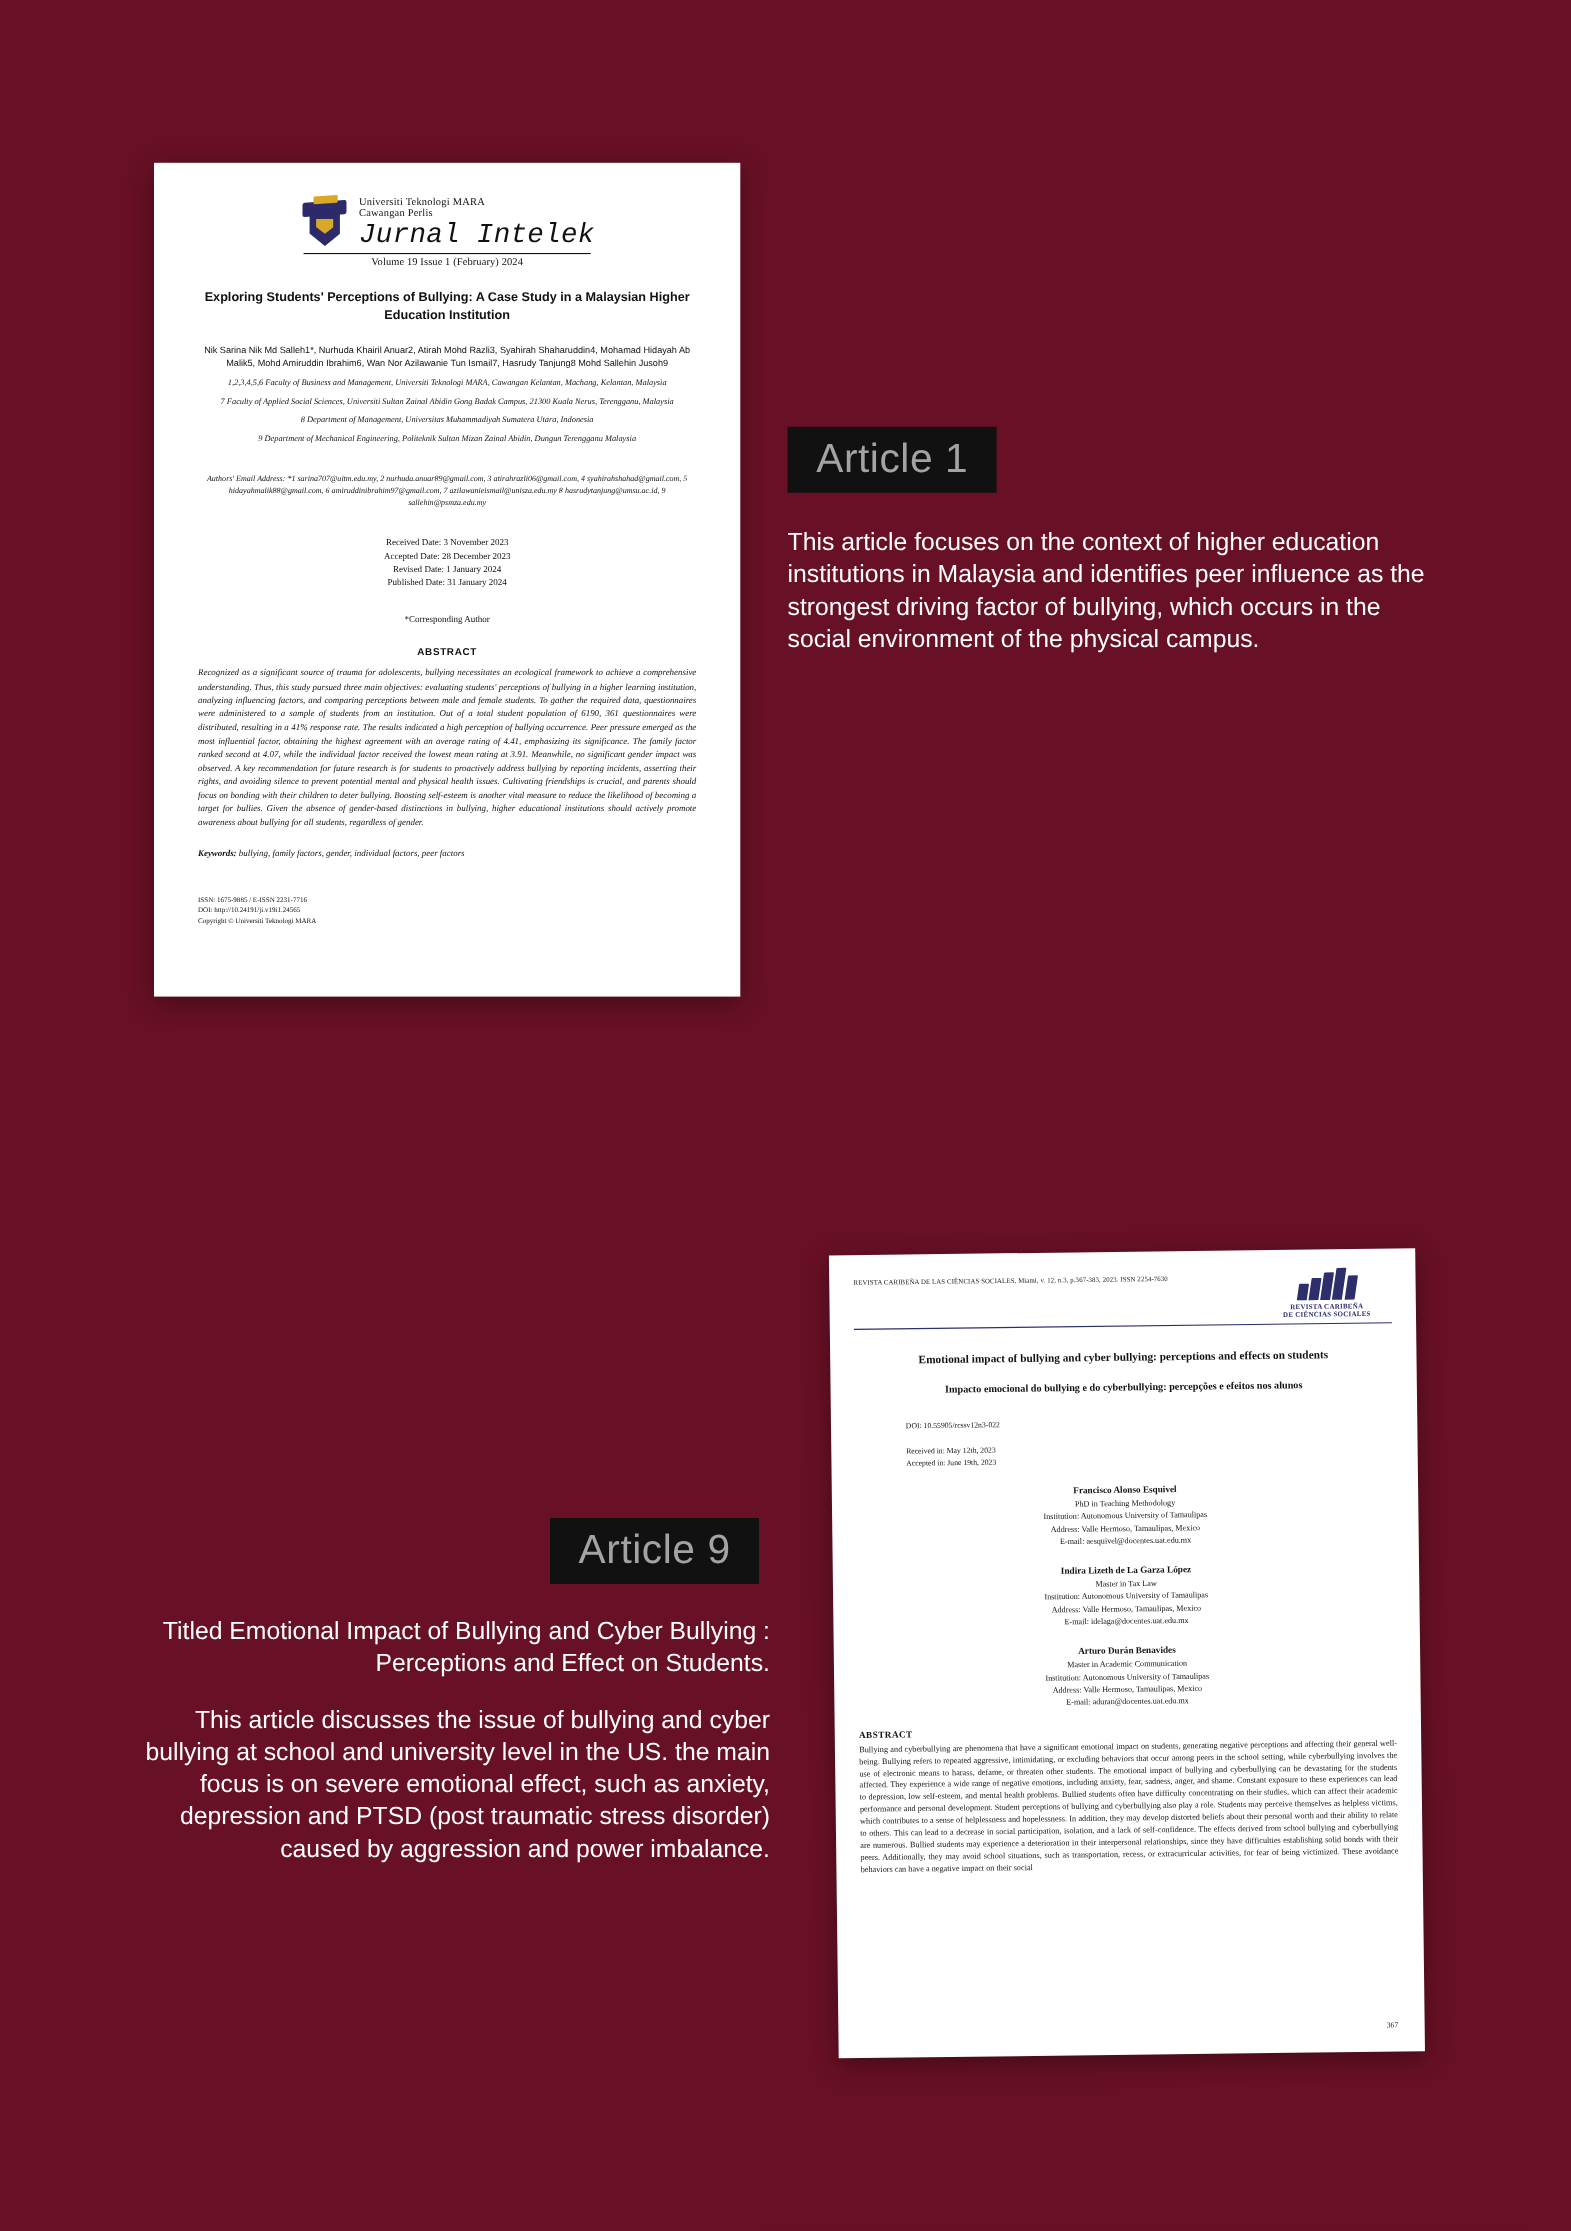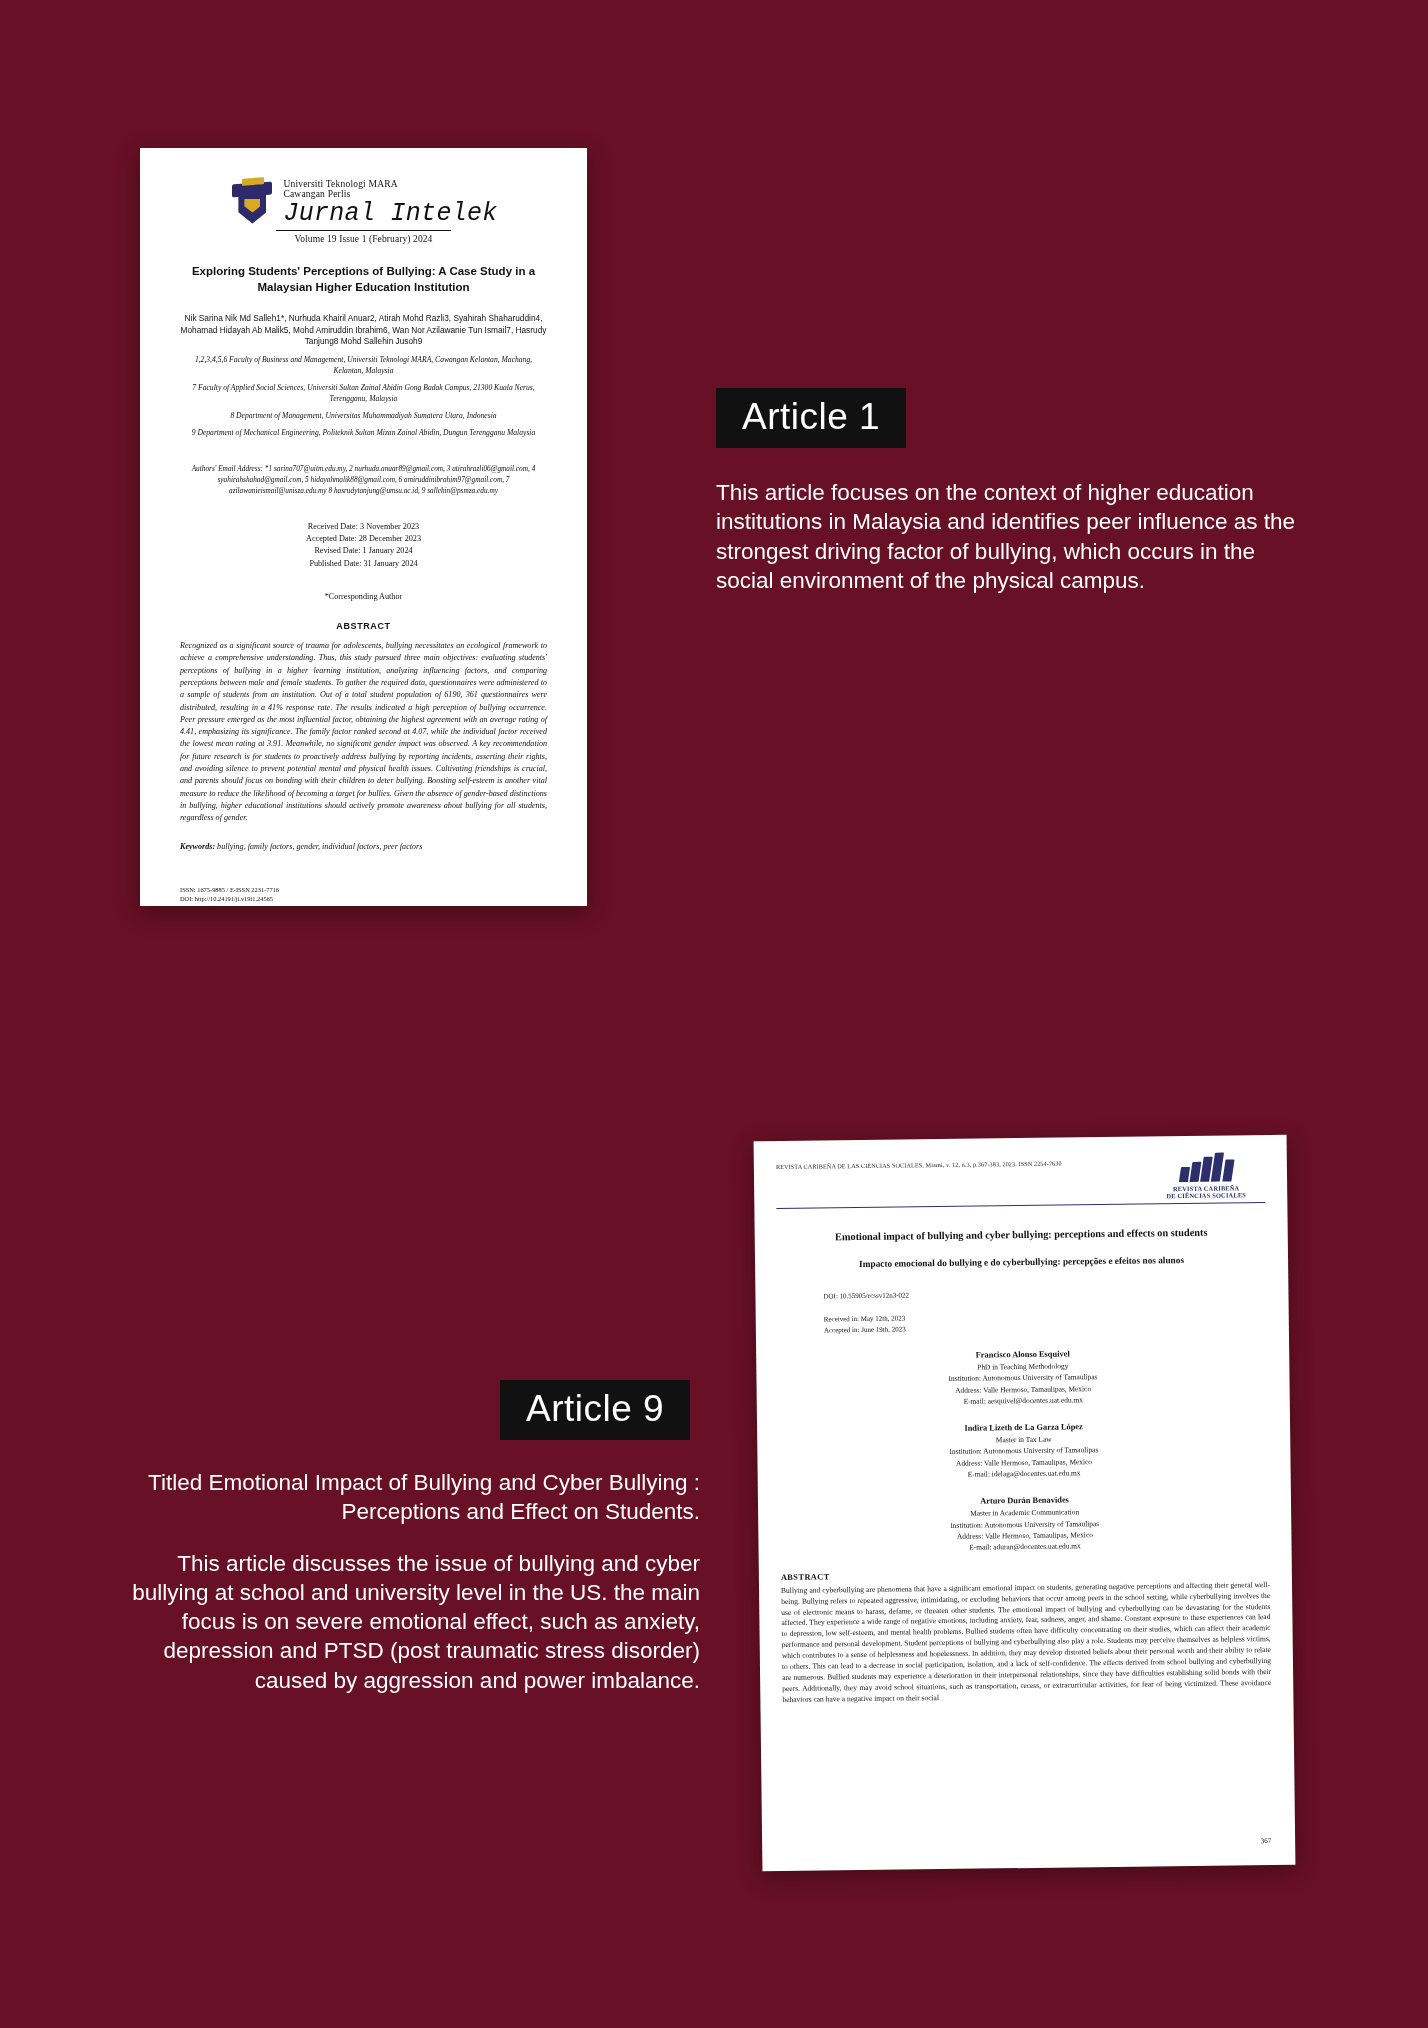--- a/index.html
+++ b/index.html
@@ -20,21 +20,21 @@
     position: absolute;
     background: #ffffff;
     box-shadow: 0 6px 22px rgba(0,0,0,0.35);
     overflow: hidden;
   }
 
   
   #paper1 {
     left: 140px;
     top: 148px;
-    width: 447px;
+    width: 533px;
     height: 758px;
     padding: 0;
   }
   .p1-inner {
     padding: 26px 40px 14px 40px;
     box-sizing: border-box;
     width: 100%;
     height: 100%;
     font-family: "Liberation Serif", serif;
     color: #111;
@@ -285,21 +285,21 @@
     position: absolute;
     right: 24px;
     bottom: 20px;
     font-size: 7px;
   }
 
   
   .cap-badge {
     position: absolute;
     background: #111111;
-    color: #ffffff;
+    color: #a3a3a3;
     font-size: 37px;
     letter-spacing: .5px;
     padding: 10px 26px 13px 26px;
     font-family: "Liberation Sans", sans-serif;
     line-height: 1;
   }
   .cap-body {
     position: absolute;
     color: #ffffff;
     font-size: 22.5px;

